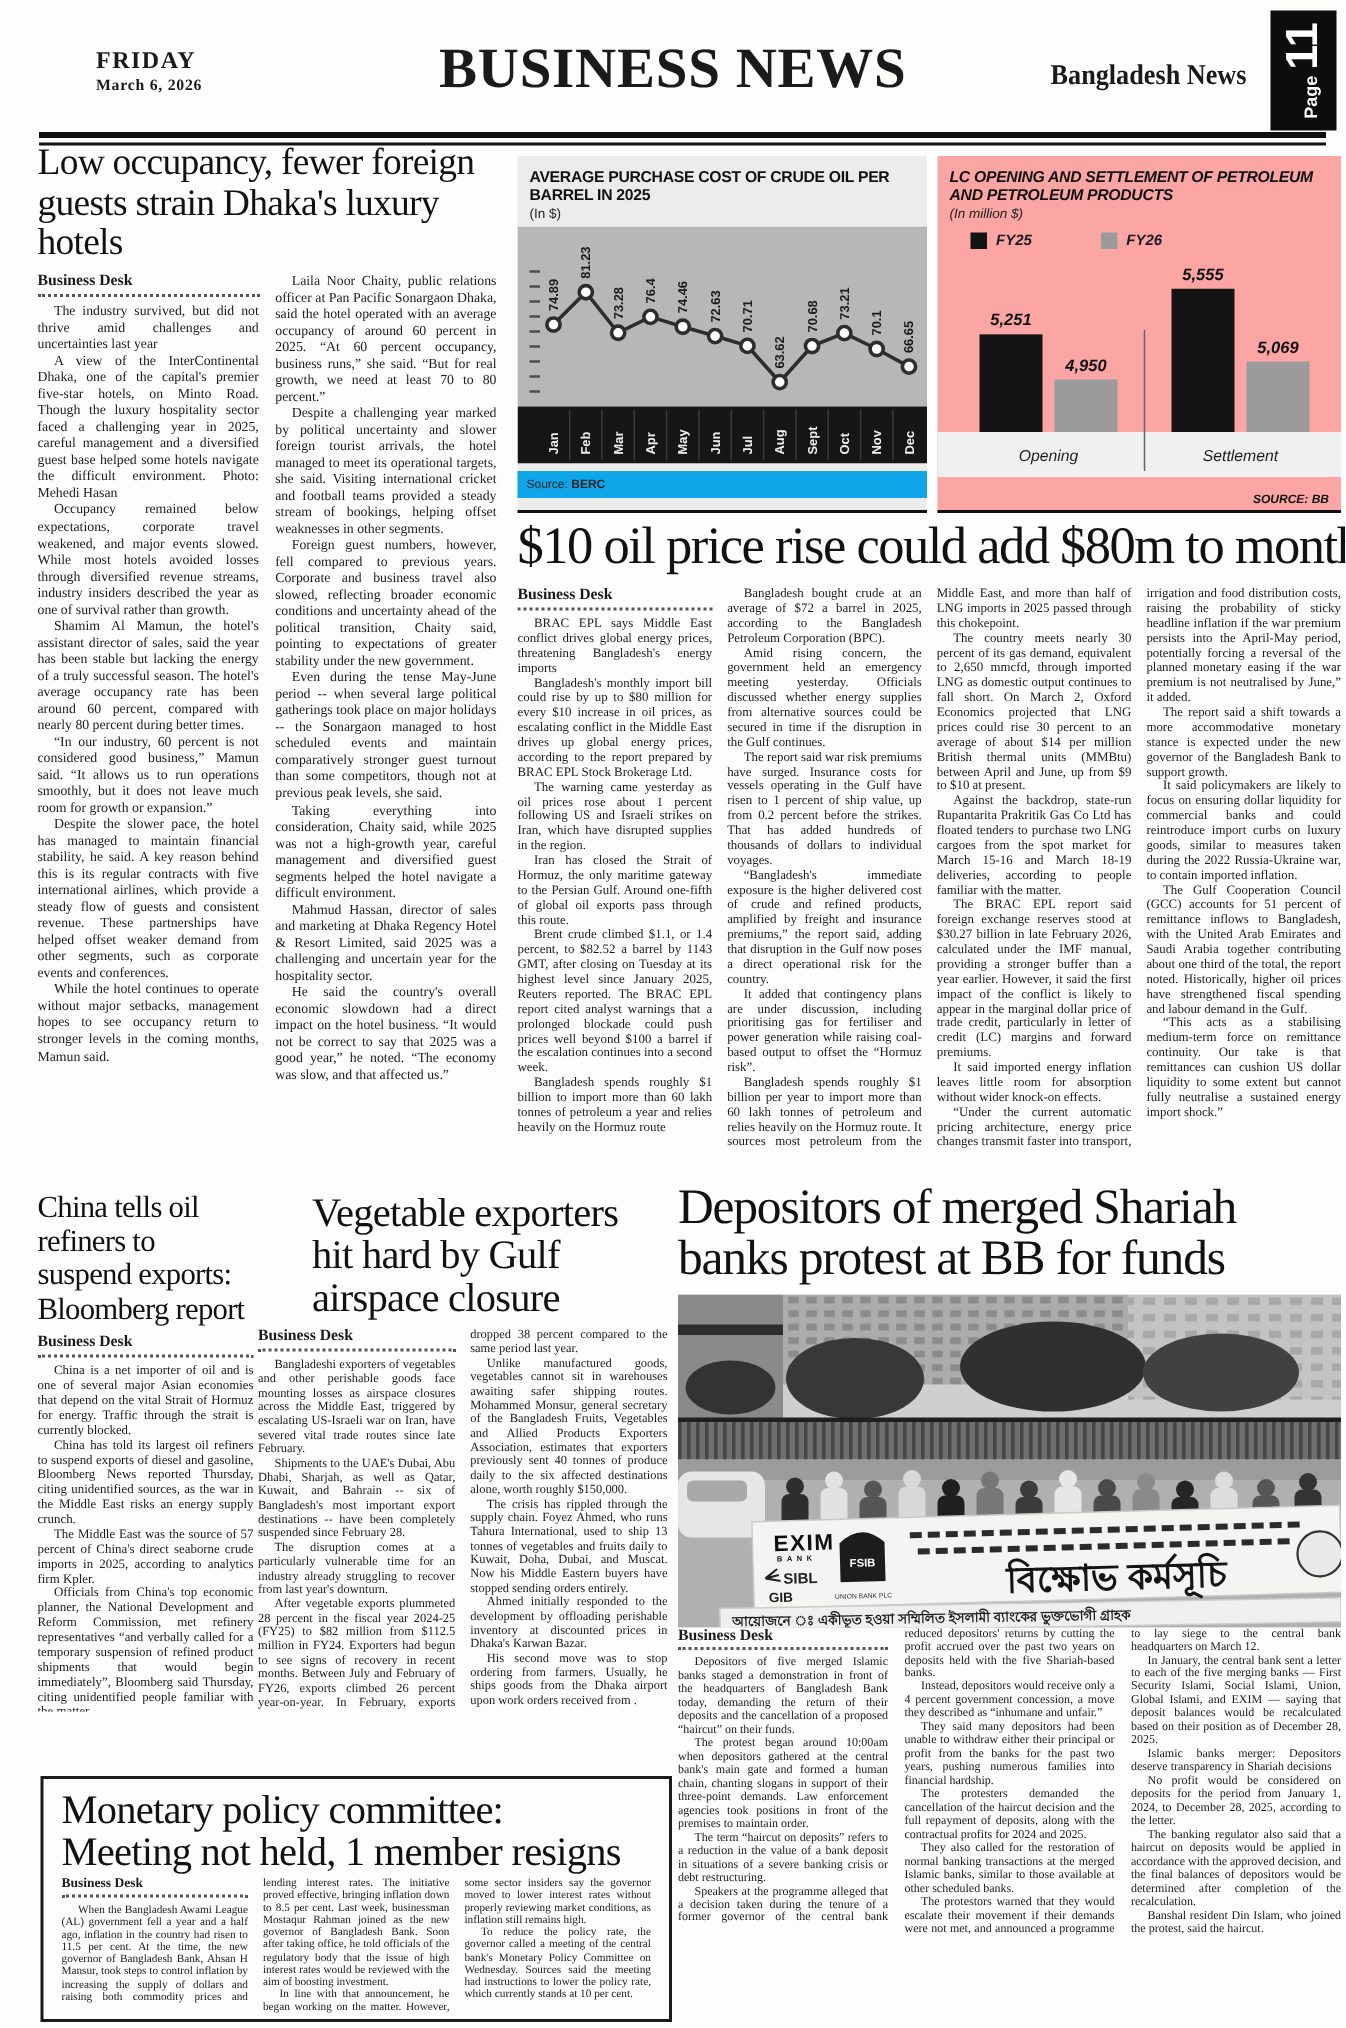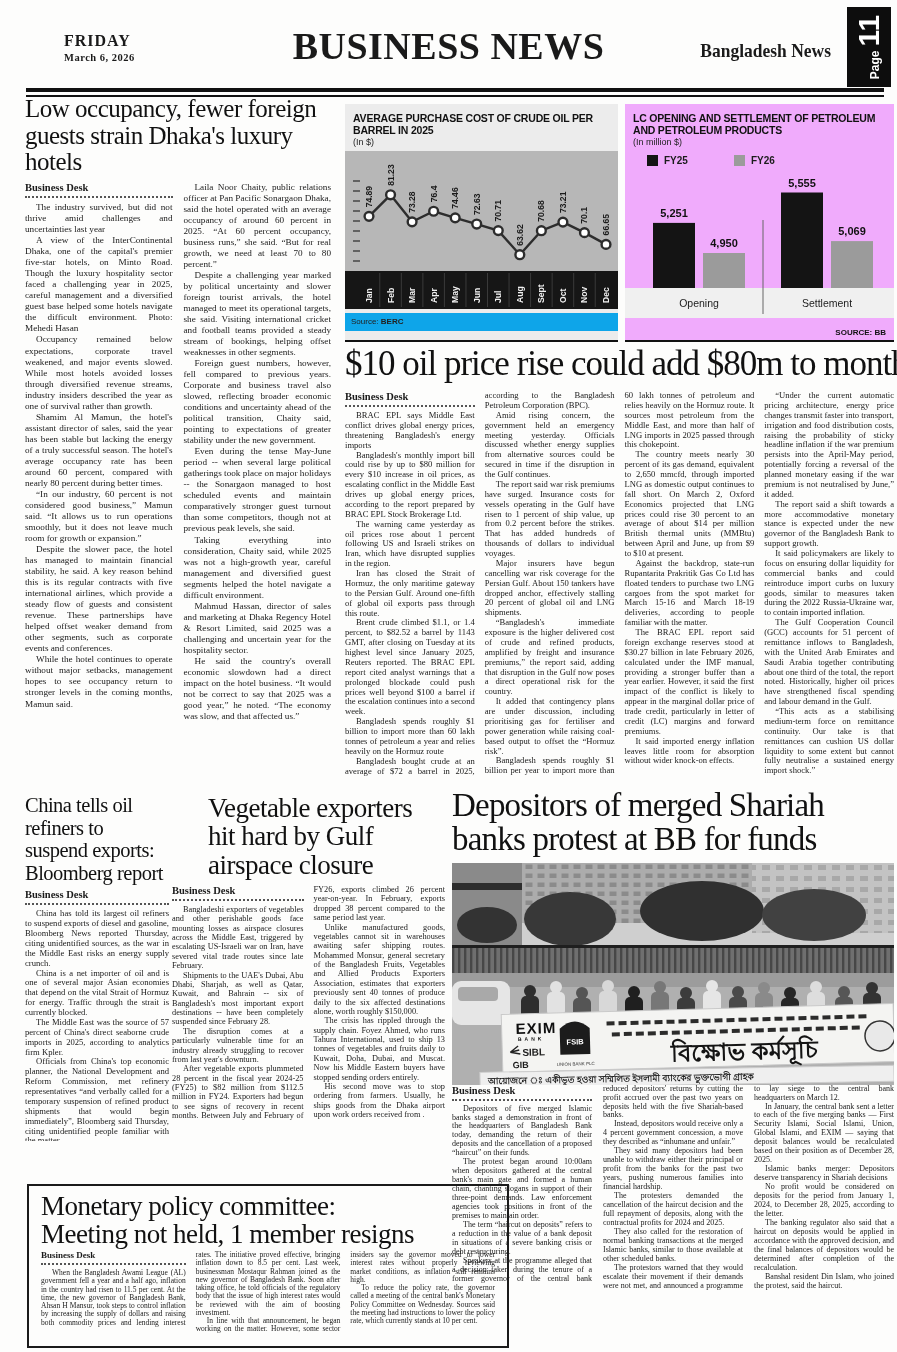--- a/index.html
+++ b/index.html
@@ -33,21 +33,21 @@
 
   
   .sec-hotel { position:absolute; left:25px; top:96px; width:306px; }
   .sec-hotel .headline { font-size:25px; line-height:1.06; }
   .sec-hotel .article-body { margin-top:6px; height:604px; column-count:2; column-gap:11px;
     font-size:9.2px; line-height:1.2; }
 
   
   .chart-card { position:absolute; font-family:"Liberation Sans", sans-serif; border-bottom:2px solid #111; }
   .crude-card { left:345px; top:104px; width:273px; height:238px; background:#ececec; }
-  .lc-card    { left:625px; top:104px; width:269px; height:238px; background:#f0abfc; }
+  .lc-card    { left:625px; top:104px; width:269px; height:238px; background:#fca5a5;font-style:italic; }
   .chart-title { font-weight:bold; font-size:10.5px; line-height:1.15; letter-spacing:-.2px; padding:8px 8px 0 8px; color:#111; }
   .chart-unit { font-size:9px; padding:1px 8px 4px 8px; color:#222; }
   .crude-src { height:18px; background:#0ea5e9; font-size:8px; padding:4px 6px 0 6px; color:#222; }
   .crude-src b { font-weight:bold; }
   .lc-legend { display:flex; gap:46px; padding:4px 0 2px 22px; align-items:center; }
   .lg-item { display:flex; gap:6px; align-items:center; font-size:10px; font-weight:bold; color:#1c1c1c; }
   .lg-swatch { width:11px; height:11px; display:inline-block; }
   .lc-src { position:absolute; right:8px; bottom:3px; font-size:8px; font-weight:bold; color:#111; }
 
   
@@ -69,21 +69,21 @@
 
   
   .sec-depo { position:absolute; left:452px; top:788px; width:442px; }
   .sec-depo .headline { font-size:33px; line-height:1.04; letter-spacing:-.8px; }
   .photo { margin-top:6px; width:442px; height:222px; display:block; }
   .sec-depo .kicker { margin-top:4px; }
   .sec-depo .article-body { height:236px; column-count:3; column-gap:11px;
     font-size:8px; line-height:1.12; }
 
   
-  .sec-monetary { position:absolute; left:27px; top:1184px; width:482px; height:164px;
+  .sec-monetary { position:absolute; left:27px; top:1184px; width:421px; height:164px;
     border:2px solid #1b1b1b; padding:6px 12px 20px 12px; overflow:hidden; }
   .sec-monetary .headline { font-size:27px; line-height:1.04; }
   .sec-monetary .article-body { margin-top:3px; height:92px; column-count:3; column-gap:10px;
     font-size:7.5px; line-height:1.1; }
   .sec-monetary .kicker { font-size:9px; }
 </style>
 </head>
 <body>
 
 <div class="page">
@@ -236,21 +236,20 @@
       </div>
     <p>BRAC EPL says Middle East conflict drives global energy prices, threatening Bangladesh's energy imports</p>
         <p>Bangladesh's monthly import bill could rise by up to $80 million for every $10 increase in oil prices, as escalating conflict in the Middle East drives up global energy prices, according to the report prepared by BRAC EPL Stock Brokerage Ltd.</p>
         <p>The warning came yesterday as oil prices rose about 1 percent following US and Israeli strikes on Iran, which have disrupted supplies in the region.</p>
         <p>Iran has closed the Strait of Hormuz, the only maritime gateway to the Persian Gulf. Around one-fifth of global oil exports pass through this route.</p>
         <p>Brent crude climbed $1.1, or 1.4 percent, to $82.52 a barrel by 1143 GMT, after closing on Tuesday at its highest level since January 2025, Reuters reported. The BRAC EPL report cited analyst warnings that a prolonged blockade could push prices well beyond $100 a barrel if the escalation continues into a second week.</p>
         <p>Bangladesh spends roughly $1 billion to import more than 60 lakh tonnes of petroleum a year and relies heavily on the Hormuz route</p>
         <p>Bangladesh bought crude at an average of $72 a barrel in 2025, according to the Bangladesh Petroleum Corporation (BPC).</p>
         <p>Amid rising concern, the government held an emergency meeting yesterday. Officials discussed whether energy supplies from alternative sources could be secured in time if the disruption in the Gulf continues.</p>
         <p>The report said war risk premiums have surged. Insurance costs for vessels operating in the Gulf have risen to 1 percent of ship value, up from 0.2 percent before the strikes. That has added hundreds of thousands of dollars to individual voyages.</p>
-        <p>Major insurers have begun cancelling war risk coverage for the Persian Gulf. About 150 tankers have dropped anchor, effectively stalling 20 percent of global oil and LNG shipments.</p>
         <p>“Bangladesh's immediate exposure is the higher delivered cost of crude and refined products, amplified by freight and insurance premiums,” the report said, adding that disruption in the Gulf now poses a direct operational risk for the country.</p>
         <p>It added that contingency plans are under discussion, including prioritising gas for fertiliser and power generation while raising coal-based output to offset the “Hormuz risk”.</p>
         <p>Bangladesh spends roughly $1 billion per year to import more than 60 lakh tonnes of petroleum and relies heavily on the Hormuz route. It sources most petroleum from the Middle East, and more than half of LNG imports in 2025 passed through this chokepoint.</p>
         <p>The country meets nearly 30 percent of its gas demand, equivalent to 2,650 mmcfd, through imported LNG as domestic output continues to fall short. On March 2, Oxford Economics projected that LNG prices could rise 30 percent to an average of about $14 per million British thermal units (MMBtu) between April and June, up from $9 to $10 at present.</p>
         <p>Against the backdrop, state-run Rupantarita Prakritik Gas Co Ltd has floated tenders to purchase two LNG cargoes from the spot market for March 15-16 and March 18-19 deliveries, according to people familiar with the matter.</p>
         <p>The BRAC EPL report said foreign exchange reserves stood at $30.27 billion in late February 2026, calculated under the IMF manual, providing a stronger buffer than a year earlier. However, it said the first impact of the conflict is likely to appear in the marginal dollar price of trade credit, particularly in letter of credit (LC) margins and forward premiums.</p>
         <p>It said imported energy inflation leaves little room for absorption without wider knock-on effects.</p>
         <p>“Under the current automatic pricing architecture, energy price changes transmit faster into transport, irrigation and food distribution costs, raising the probability of sticky headline inflation if the war premium persists into the April-May period, potentially forcing a reversal of the planned monetary easing if the war premium is not neutralised by June,” it added.</p>
         <p>The report said a shift towards a more accommodative monetary stance is expected under the new governor of the Bangladesh Bank to support growth.</p>
         <p>It said policymakers are likely to focus on ensuring dollar liquidity for commercial banks and could reintroduce import curbs on luxury goods, similar to measures taken during the 2022 Russia-Ukraine war, to contain imported inflation.</p>
@@ -259,40 +258,41 @@
       </div>
   </section>
 
   <section class="sec-china">
     <h2 class="headline">China tells oil refiners to suspend exports: Bloomberg report</h2>
     <div class="article-body">
       <div>
         <span class="kicker">Business Desk</span>
         <div class="kicker-rule"></div>
       </div>
-    <p>China has told its largest oil refiners to suspend exports of diesel and gasoline, Bloomberg News reported Thursday, citing unidentified sources, as the war in the Middle East risks an energy supply crunch.</p>
-        <p>China is a net importer of oil and is one of several major Asian economies that depend on the vital Strait of Hormuz for energy. Traffic through the strait is currently blocked.</p>
+    <p>China is a net importer of oil and is one of several major Asian economies that depend on the vital Strait of Hormuz for energy. Traffic through the strait is currently blocked.</p>
+        <p>China has told its largest oil refiners to suspend exports of diesel and gasoline, Bloomberg News reported Thursday, citing unidentified sources, as the war in the Middle East risks an energy supply crunch.</p>
         <p>The Middle East was the source of 57 percent of China's direct seaborne crude imports in 2025, according to analytics firm Kpler.</p>
         <p>Officials from China's top economic planner, the National Development and Reform Commission, met refinery representatives “and verbally called for a temporary suspension of refined product shipments that would begin immediately”, Bloomberg said Thursday, citing unidentified people familiar with the matter.</p>
       </div>
   </section>
 
   <section class="sec-veg">
     <h2 class="headline">Vegetable exporters hit hard by Gulf airspace closure</h2>
     <div class="article-body">
       <div>
         <span class="kicker">Business Desk</span>
         <div class="kicker-rule"></div>
       </div>
     <p>Bangladeshi exporters of vegetables and other perishable goods face mounting losses as airspace closures across the Middle East, triggered by escalating US-Israeli war on Iran, have severed vital trade routes since late February.</p>
         <p>Shipments to the UAE's Dubai, Abu Dhabi, Sharjah, as well as Qatar, Kuwait, and Bahrain -- six of Bangladesh's most important export destinations -- have been completely suspended since February 28.</p>
         <p>The disruption comes at a particularly vulnerable time for an industry already struggling to recover from last year's downturn.</p>
         <p>After vegetable exports plummeted 28 percent in the fiscal year 2024-25 (FY25) to $82 million from $112.5 million in FY24. Exporters had begun to see signs of recovery in recent months. Between July and February of FY26, exports climbed 26 percent year-on-year. In February, exports dropped 38 percent compared to the same period last year.</p>
         <p>Unlike manufactured goods, vegetables cannot sit in warehouses awaiting safer shipping routes. Mohammed Monsur, general secretary of the Bangladesh Fruits, Vegetables and Allied Products Exporters Association, estimates that exporters previously sent 40 tonnes of produce daily to the six affected destinations alone, worth roughly $150,000.</p>
         <p>The crisis has rippled through the supply chain. Foyez Ahmed, who runs Tahura International, used to ship 13 tonnes of vegetables and fruits daily to Kuwait, Doha, Dubai, and Muscat. Now his Middle Eastern buyers have stopped sending orders entirely.</p>
+        <p>Ahmed initially responded to the development by offloading perishable inventory at discounted prices in Dhaka's Karwan Bazar.</p>
         <p>His second move was to stop ordering from farmers. Usually, he ships goods from the Dhaka airport upon work orders received from .</p>
       </div>
   </section>
 
   <section class="sec-depo">
     <h2 class="headline">Depositors of merged Shariah banks protest at BB for funds</h2>
 
     <svg class="photo" viewBox="0 0 442 222">
       <defs>
         <pattern id="win" width="12" height="9" patternUnits="userSpaceOnUse">

